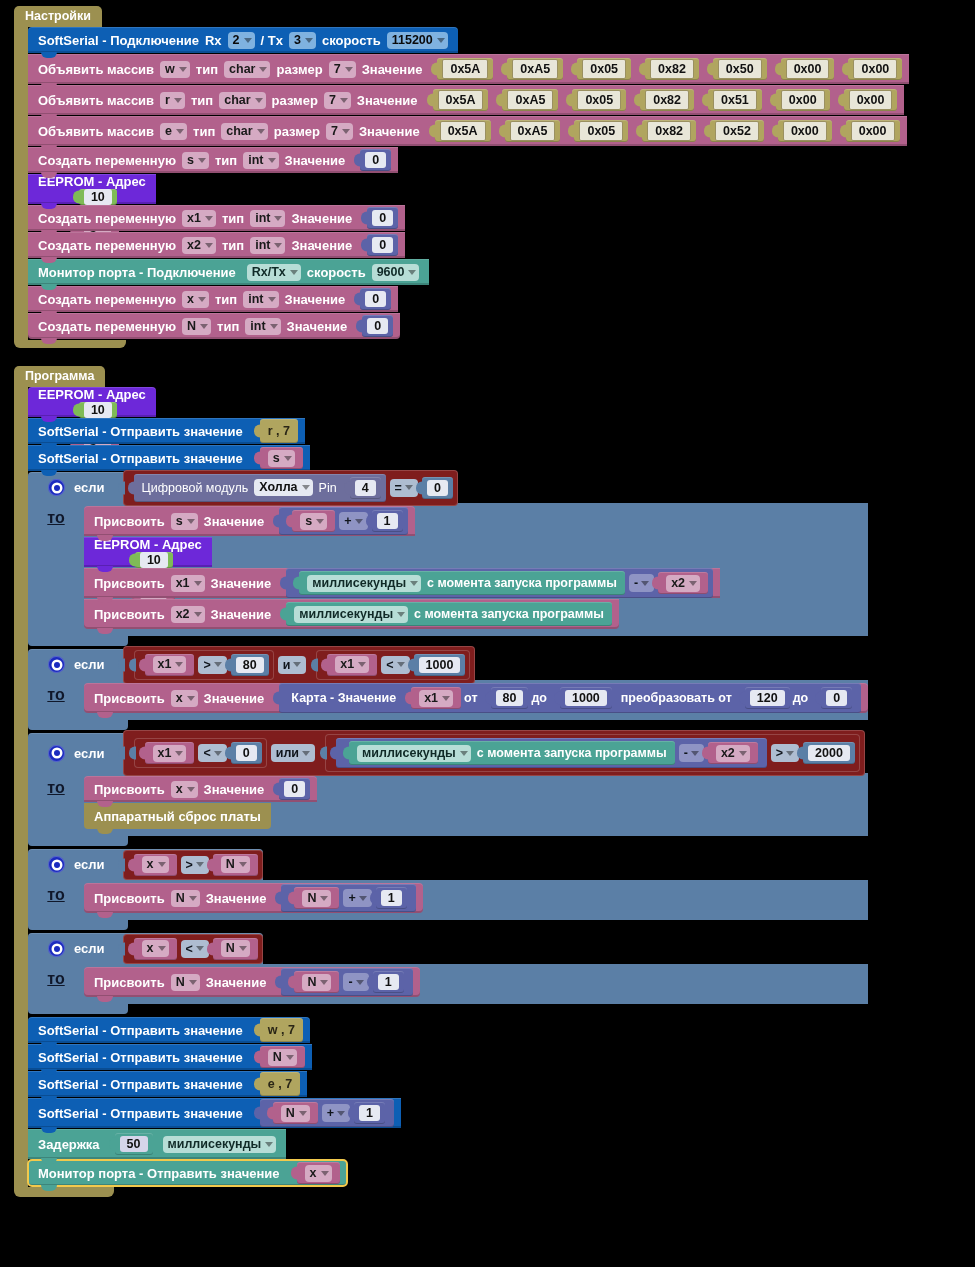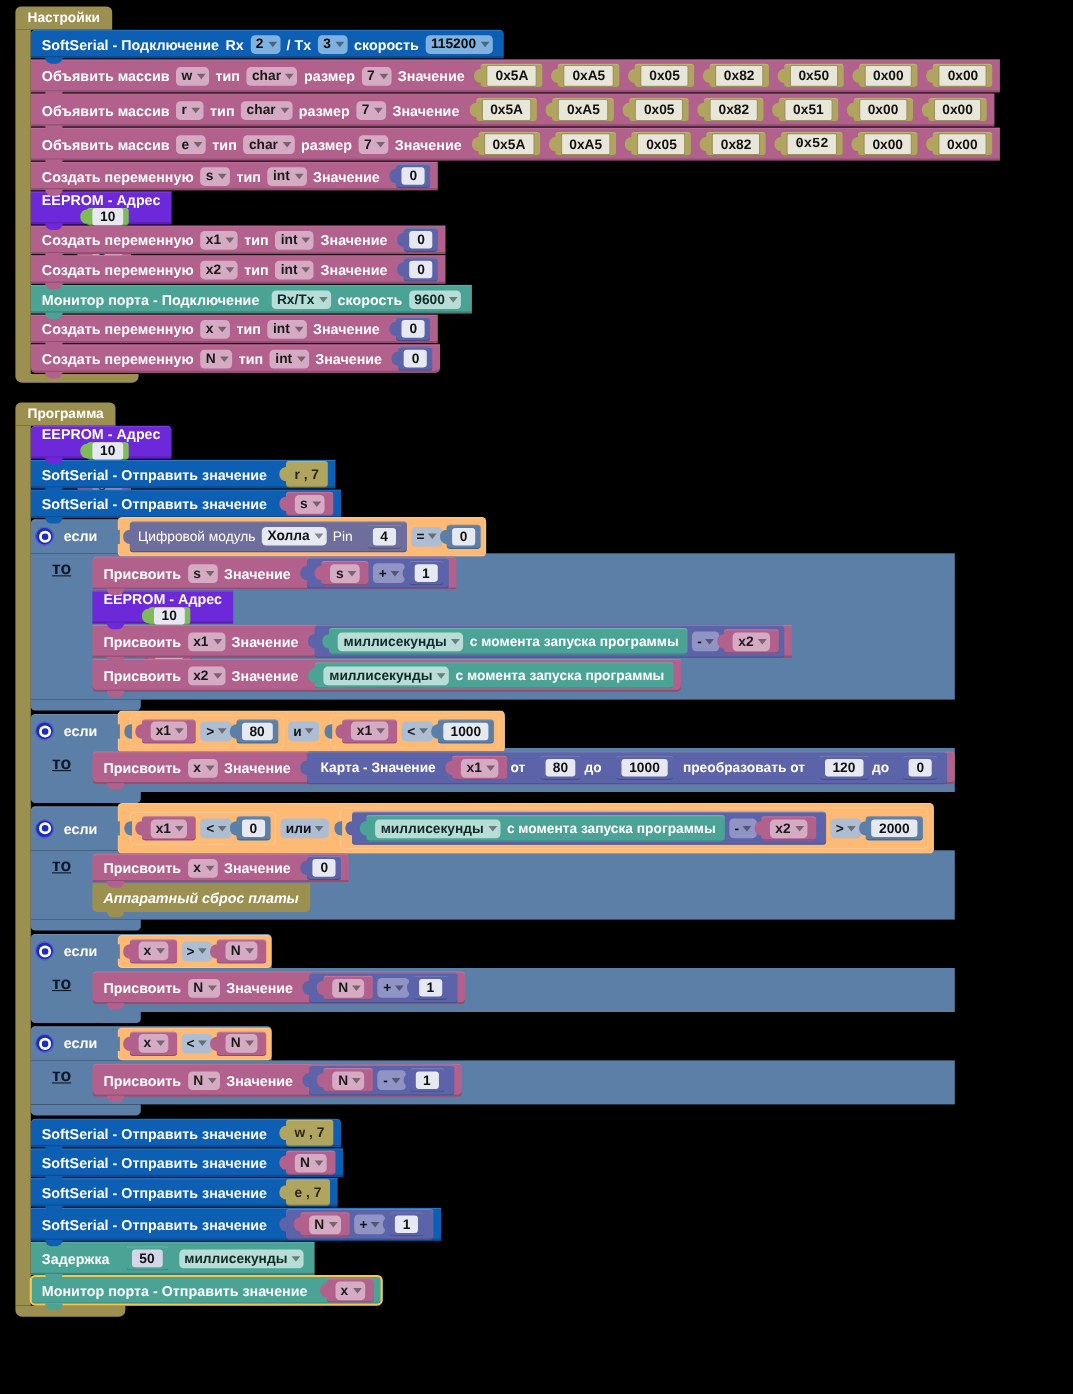--- a/index.html
+++ b/index.html
@@ -76,40 +76,40 @@
   .tab{
     display:inline-block;background:#9c9050;color:#fff;
     font-size:12.5px;font-weight:bold;
     padding:3px 11px 4px 11px;border-radius:5px 5px 0 0;
   }
   .capleft{width:14px;background:#9c9050;}
   
   .ifwrap{position:relative;}
   .ifhead{
     display:flex;align-items:center;height:31px;background:#5b7fa6;
-    border-radius:4px 4px 0 0;padding-left:4px;width:max-content;
+    border-radius:4px 4px 0 0;padding-left:20px;width:max-content;
     box-shadow:inset 0 1px 0 rgba(255,255,255,.12);
   }
   .ifbody{display:flex;background:#5b7fa6;}
   .ifcol{width:56px;min-width:56px;display:flex;justify-content:center;padding-top:6px;
          font-size:16px;font-weight:bold;color:#0f172a;text-decoration:underline;}
   .ifslot{padding:3px 0 6px 0;}
   .iffoot{height:10px;background:#5b7fa6;width:100px;border-radius:0 0 4px 4px;}
   .gear{
     width:17px;height:17px;border-radius:50%;flex:0 0 auto;
     background:#1b2bbf;position:relative;margin-right:9px;
     box-shadow:0 0 0 1px rgba(255,255,255,.25) inset;
   }
   .gear::after{
     content:"";position:absolute;left:50%;top:50%;width:6px;height:6px;
     transform:translate(-50%,-50%);border-radius:50%;
     background:#1b2bbf;box-shadow:0 0 0 2.5px #fff;
   }
   .bool{
-    display:inline-flex;align-items:center;background:#fdba74;border-radius:4px;
+    display:inline-flex;align-items:center;background:#7f1d1d;border-radius:4px;
     padding:3px 4px;border:1px solid rgba(255,255,255,.18);position:relative;
   }
   .bool::before{
     content:"";position:absolute;left:-6px;top:50%;transform:translateY(-50%);
     width:7px;height:13px;border-radius:6px 0 0 6px;background:#5b7fa6;
   }
   .op-light{background:#aebdd1;color:#10151c;border-radius:4px;padding:2px 5px;
             font-size:12.5px;font-weight:bold;display:inline-flex;align-items:center;gap:2px;margin:0 4px;}
   .op-dusk {background:#8f94c4;color:#10151c;border-radius:4px;padding:2px 5px;
             font-size:12.5px;font-weight:bold;display:inline-flex;align-items:center;gap:2px;margin:0 4px;}
@@ -249,21 +249,21 @@
           </span>
         <span class="vblock v-khaki" style="margin-left:14px;">
             <span class="vhex">0xA5</span>
           </span>
         <span class="vblock v-khaki" style="margin-left:14px;">
             <span class="vhex">0x05</span>
           </span>
         <span class="vblock v-khaki" style="margin-left:14px;">
             <span class="vhex">0x82</span>
           </span>
-        <span class="vblock v-khaki" style="margin-left:14px;font-family:Liberation Mono, monospace;">
+        <span class="vblock v-khaki" style="margin-left:14px;">
             <span class="vhex">0x52</span>
           </span>
         <span class="vblock v-khaki" style="margin-left:14px;">
             <span class="vhex">0x00</span>
           </span>
         <span class="vblock v-khaki" style="margin-left:14px;">
             <span class="vhex">0x00</span>
           </span>
       </div>
 
@@ -696,21 +696,21 @@
               <span class="lbl">Присвоить</span>
               <span class="fld dd f-pinklight">
                   <span>x</span>
                   <i class="caret"></i>
                 </span>
               <span class="lbl">Значение</span>
               <span class="vblock v-num" style="margin-left:12px;">
                   <span class="vnum">0</span>
                 </span>
             </div>
-            <div class="row c-khaki" style="border-radius:0 0 4px 4px;font-weight:bold;font-style:italic;">
+            <div class="row c-khaki" style="border-radius:0 0 4px 4px;font-weight:bold;">
               <span class="notch"></span>
               <span class="lbl">Аппаратный сброс платы</span>
             </div>
           </div>
         </div>
         <div class="iffoot"></div>
       </div>
 
       <div class="ifwrap" style="margin-top:3px;">
         <div class="ifhead">

